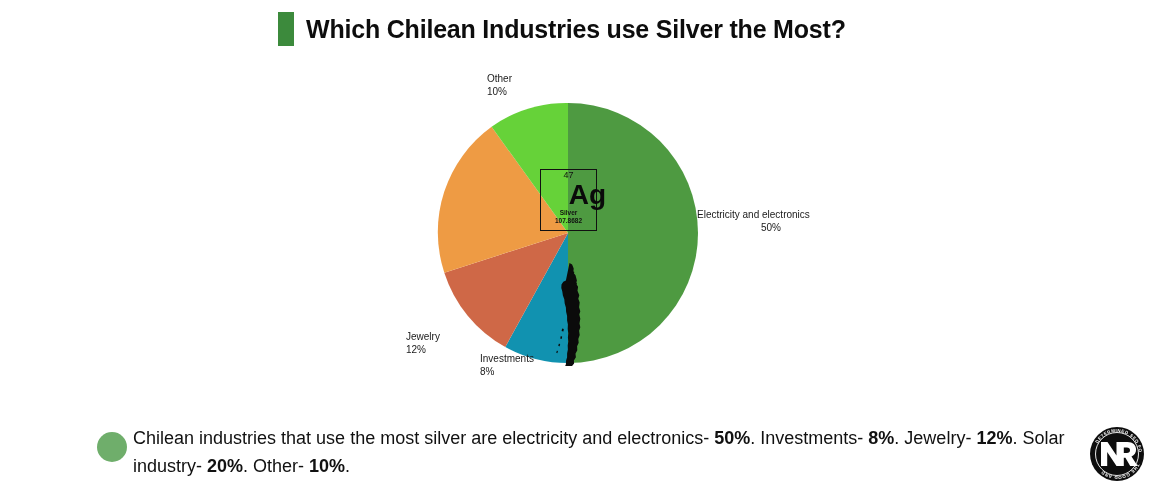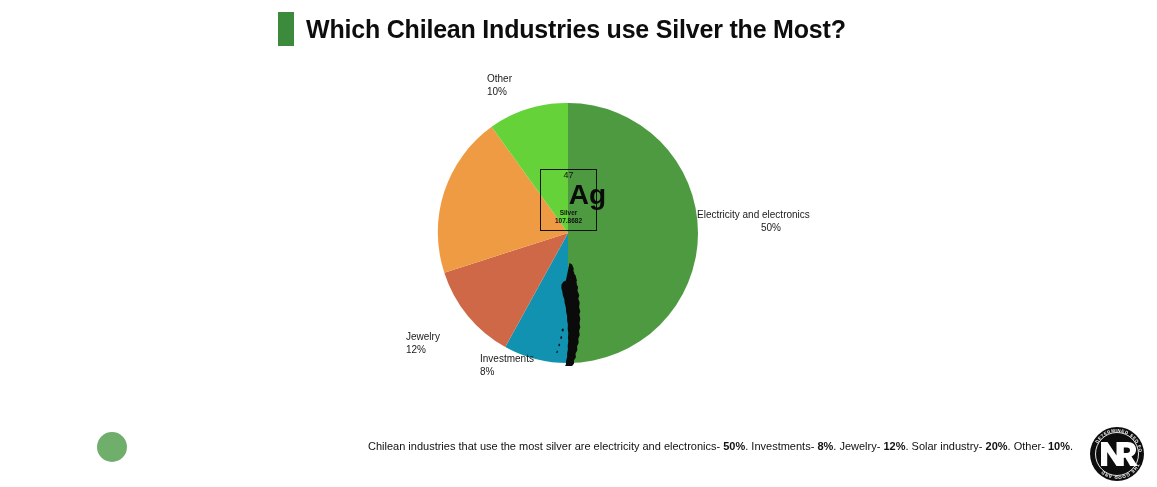--- a/index.html
+++ b/index.html
@@ -125,26 +125,26 @@
     left: 97px;
     top: 8px;
     width: 30px;
     height: 30px;
     border-radius: 50%;
     background: #6FAE6B;
   }
   #caption-text {
     position: absolute;
     left: 133px;
-    top: 8px;
+    top: 0px;
     width: 940px;
-    font-size: 11px;
+    font-size: 18px;
     line-height: 28px;
     color: #111111;
-    text-align: right;
+    text-align: left;
   }
   #caption-text b { font-weight: 700; }
 
   
   #logo {
     position: absolute;
     left: 1087px;
     top: 424px;
     width: 60px;
     height: 60px;

